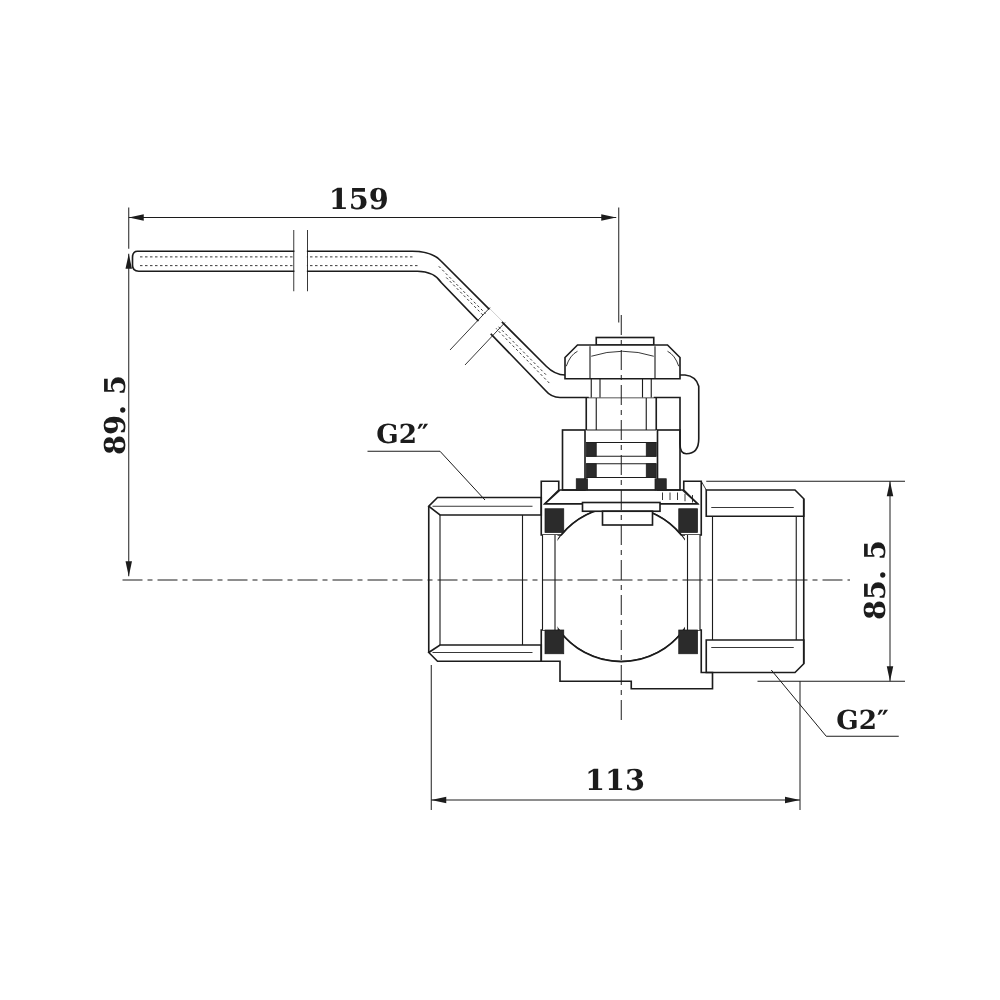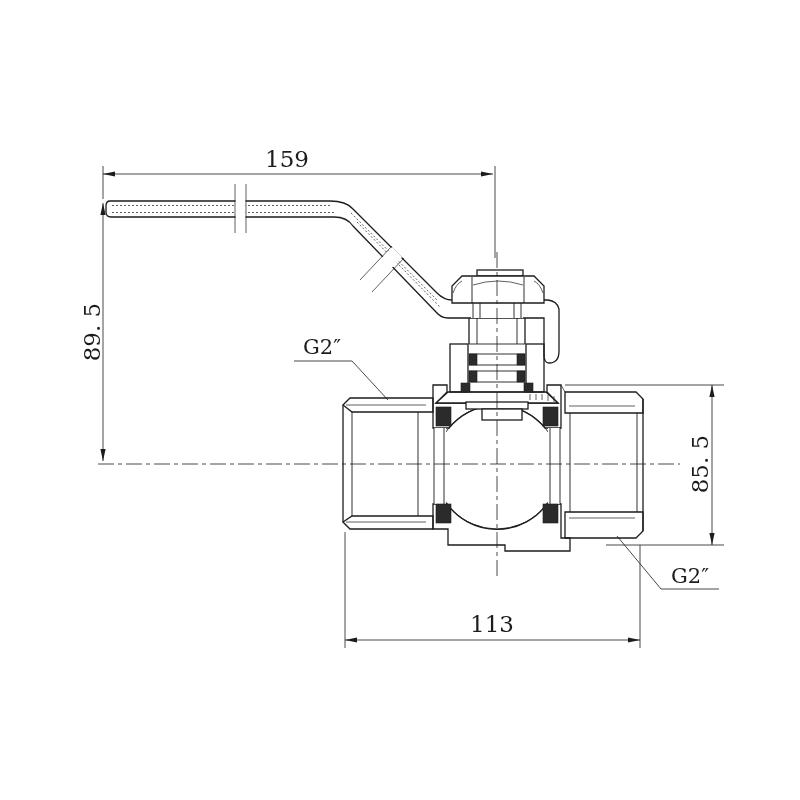--- a/index.html
+++ b/index.html
@@ -1,16 +1,16 @@
 <!DOCTYPE html>
 <html style="--bg: #ffffff; --ln: #1c1c1c; --seal: #2b2b2b;"><head>
 <meta charset="utf-8">
 <style>
   html,body{margin:0;padding:0;background:#fff;}
-  .stage{position:relative;width:768px;height:800px;background:var(--bg,#fff);overflow:hidden;}
+  .stage{position:relative;width:768px;height:800px;background:var(--bg,#fff);overflow:hidden;font-weight:bold;}
   svg{position:absolute;left:0;top:0;}
   text{font-family:"DejaVu Serif","Liberation Serif",serif;fill:var(--ln,#1c1c1c);}
   .dimtxt{font-size:23px;}
   .lbltxt{font-size:21px;}
   .outline{stroke:var(--ln,#1c1c1c);stroke-width:1.3;fill:none;}
   .med{stroke:var(--ln,#1c1c1c);stroke-width:0.9;fill:none;}
   .thin{stroke:var(--ln,#1c1c1c);stroke-width:0.7;fill:none;}
   .dim{stroke:var(--ln,#1c1c1c);stroke-width:0.8;fill:none;}
   .dash{stroke-dasharray:2 2;}
   .cline{stroke:var(--ln,#1c1c1c);stroke-width:0.8;fill:none;stroke-dasharray:16 4 4 4;}

